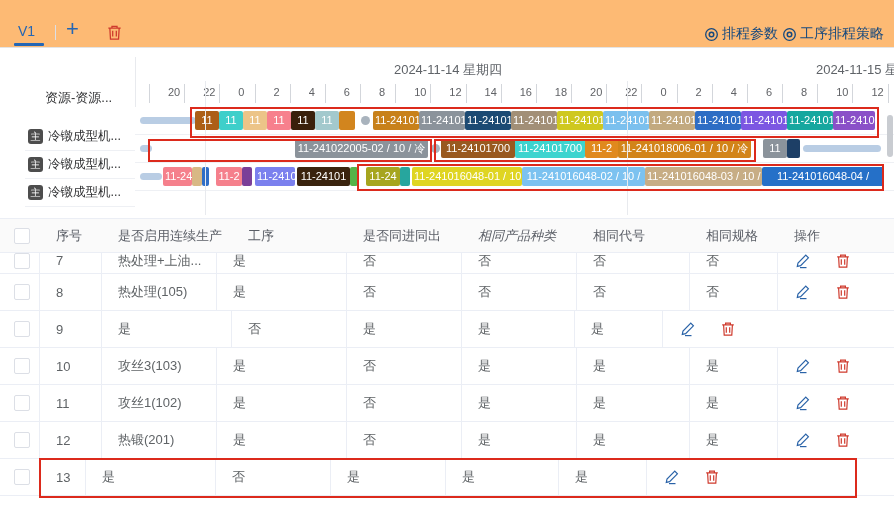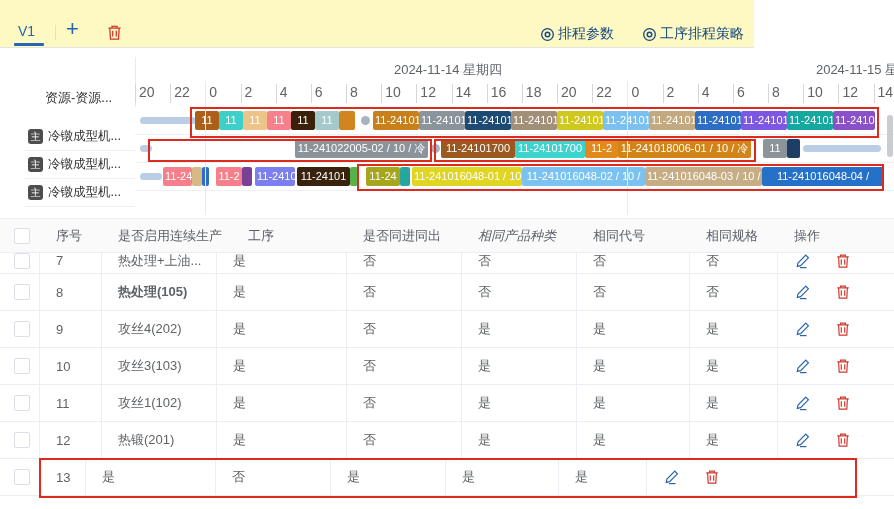--- a/index.html
+++ b/index.html
@@ -1,40 +1,40 @@
 <!DOCTYPE html>
 <html><head>
 <meta charset="utf-8">
 <style>
   html,body{margin:0;padding:0;}
   body{
     width:894px;height:509px;position:relative;overflow:hidden;background:#fff;
     font-family:"Liberation Sans","DejaVu Sans",sans-serif;color:#606266;
   }
   
-  .toolbar{position:absolute;left:0;top:0;width:754px;height:47px;border-bottom:1px solid #e4e4e4;background:#fef9c3;}
+  .toolbar{position:absolute;left:0;top:0;width:894px;height:47px;border-bottom:1px solid #e4e4e4;background:#fdba74;}
   .tab{position:absolute;left:18px;top:23px;font-size:14px;color:#2466b4;cursor:pointer;}
   .tab-underline{position:absolute;left:14px;top:43px;width:30px;height:3px;background:#2466b4;border-radius:1px;}
   .tsep{position:absolute;left:55px;top:25px;width:1px;height:15px;background:#dcdfe6;}
   .add-btn{position:absolute;left:66px;top:18px;font-size:22px;line-height:22px;color:#2466b4;cursor:pointer;}
   .trash-btn{position:absolute;left:106px;top:24px;width:17px;height:17px;cursor:pointer;}
-  .tb-right{position:absolute;right:10px;top:25px;display:flex;gap:28px;font-size:14px;color:#17497e;}
+  .tb-right{position:absolute;right:10px;top:25px;display:flex;gap:4px;font-size:14px;color:#17497e;}
   .tb-link{display:inline-flex;align-items:center;gap:3px;cursor:pointer;white-space:nowrap;}
   
   .gantt{position:absolute;left:25px;top:57px;width:869px;height:158px;overflow:hidden;}
   .res-col{position:absolute;left:0;top:16px;width:110px;height:158px;}
   .res-header{height:50px;display:flex;align-items:center;padding-left:20px;font-size:13px;color:#303133;box-sizing:border-box;}
   .res-row{height:28px;display:flex;align-items:center;padding-left:3px;border-bottom:1px solid #eef0f4;box-sizing:border-box;font-size:12.5px;color:#303133;white-space:nowrap;overflow:hidden;}
   .badge{width:15px;height:15px;margin-right:5px;background:#4d4d4d;color:#fff;border-radius:3px;font-size:10px;display:inline-flex;align-items:center;justify-content:center;flex:none;}
   .chart{position:absolute;left:110px;top:0;width:759px;height:158px;}
   .chart-edge{position:absolute;left:0;top:0;width:1px;height:50px;background:#e8eaee;}
   .days{position:absolute;left:0;top:2px;width:759px;height:22px;}
   .day-label{position:absolute;top:2px;transform:translateX(-50%);font-size:13px;color:#5f6368;white-space:nowrap;margin-left:32px;}
   .ticks{position:absolute;left:0;top:27px;width:759px;height:22px;}
-  .tick{position:absolute;top:0;height:19px;border-left:1px solid #d3d6db;padding-left:3px;font-size:14px;line-height:17px;color:#606266;}
+  .tick{position:absolute;top:0;height:19px;border-left:1px solid #d3d6db;padding-left:18px;font-size:11px;line-height:17px;color:#606266;margin-left:14px;}
   .day-line{position:absolute;top:24px;bottom:0;width:1px;background:#e8eaee;}
   .tracks{position:absolute;left:0;top:50px;width:759px;}
   .g-row{position:relative;height:28px;border-bottom:1px solid #eef0f4;box-sizing:border-box;}
   .bar{position:absolute;top:4px;height:19px;border-radius:2px;color:#fff;font-size:11px;line-height:19px;text-align:center;white-space:nowrap;overflow:hidden;padding:0 2px;box-sizing:border-box;cursor:pointer;}
   .gline{position:absolute;top:10px;height:7px;border-radius:4px;background:#b9cde4;}
   .gdot{position:absolute;top:9px;width:9px;height:9px;border-radius:50%;background:#a9b3bd;}
   .vscroll{position:absolute;left:887px;top:115px;width:6px;height:42px;border-radius:3px;background:#c9ccd1;}
   
   .table{position:absolute;left:0;top:218px;width:894px;}
   .thead{display:flex;height:35px;background:#fafafa;border-top:1px solid #ebeef5;border-bottom:1px solid #ebeef5;box-sizing:border-box;}
@@ -229,21 +229,21 @@
               <path d="M2.2 3.8h11.6M5.6 3.8V2.2h4.8v1.6M3.6 3.8l.6 10.4h7.6l.6-10.4M6.3 6.3v5.4M9.7 6.3v5.4" fill="none" stroke="#cf3a2d" stroke-width="1.2"></path>
             </svg>
           </span>
         </div>
       </div>
       <div class="tr">
         <div class="td td-check" style="width: 40px;">
           <div class="checkbox"></div>
         </div>
         <div class="td" style="width: 62px;">8</div>
-        <div class="td" style="width: 115px; font-weight: bold;">热处理(105)</div>
+        <div class="td" style="width: 115px;">热处理(105)</div>
         <div class="td" style="width: 130px;">是</div>
         <div class="td" style="width: 115px;">否</div>
         <div class="td" style="width: 115px;">否</div>
         <div class="td" style="width: 113px;">否</div>
         <div class="td" style="width: 88px;">否</div>
         <div class="td td-ops" style="width: 116px;">
           <span class="op">
             <svg width="16" height="16" viewBox="0 0 16 16">
               <path d="M10.8 2.2l2.6 2.6L5.6 12.6l-3.3.8.7-3.4z" fill="none" stroke="#2a63a8" stroke-width="1.2"></path>
               <path d="M5 14.6h6.5" stroke="#2a63a8" stroke-width="1.2"></path>
@@ -254,21 +254,20 @@
               <path d="M2.2 3.8h11.6M5.6 3.8V2.2h4.8v1.6M3.6 3.8l.6 10.4h7.6l.6-10.4M6.3 6.3v5.4M9.7 6.3v5.4" fill="none" stroke="#cf3a2d" stroke-width="1.2"></path>
             </svg>
           </span>
         </div>
       </div>
       <div class="tr">
         <div class="td td-check" style="width: 40px;">
           <div class="checkbox"></div>
         </div>
         <div class="td" style="width: 62px;">9</div>
-        <div class="td" style="width: 115px;">攻丝4(202)</div>
         <div class="td" style="width: 130px;">是</div>
         <div class="td" style="width: 115px;">否</div>
         <div class="td" style="width: 115px;">是</div>
         <div class="td" style="width: 113px;">是</div>
         <div class="td" style="width: 88px;">是</div>
         <div class="td td-ops" style="width: 116px;">
           <span class="op">
             <svg width="16" height="16" viewBox="0 0 16 16">
               <path d="M10.8 2.2l2.6 2.6L5.6 12.6l-3.3.8.7-3.4z" fill="none" stroke="#2a63a8" stroke-width="1.2"></path>
               <path d="M5 14.6h6.5" stroke="#2a63a8" stroke-width="1.2"></path>

